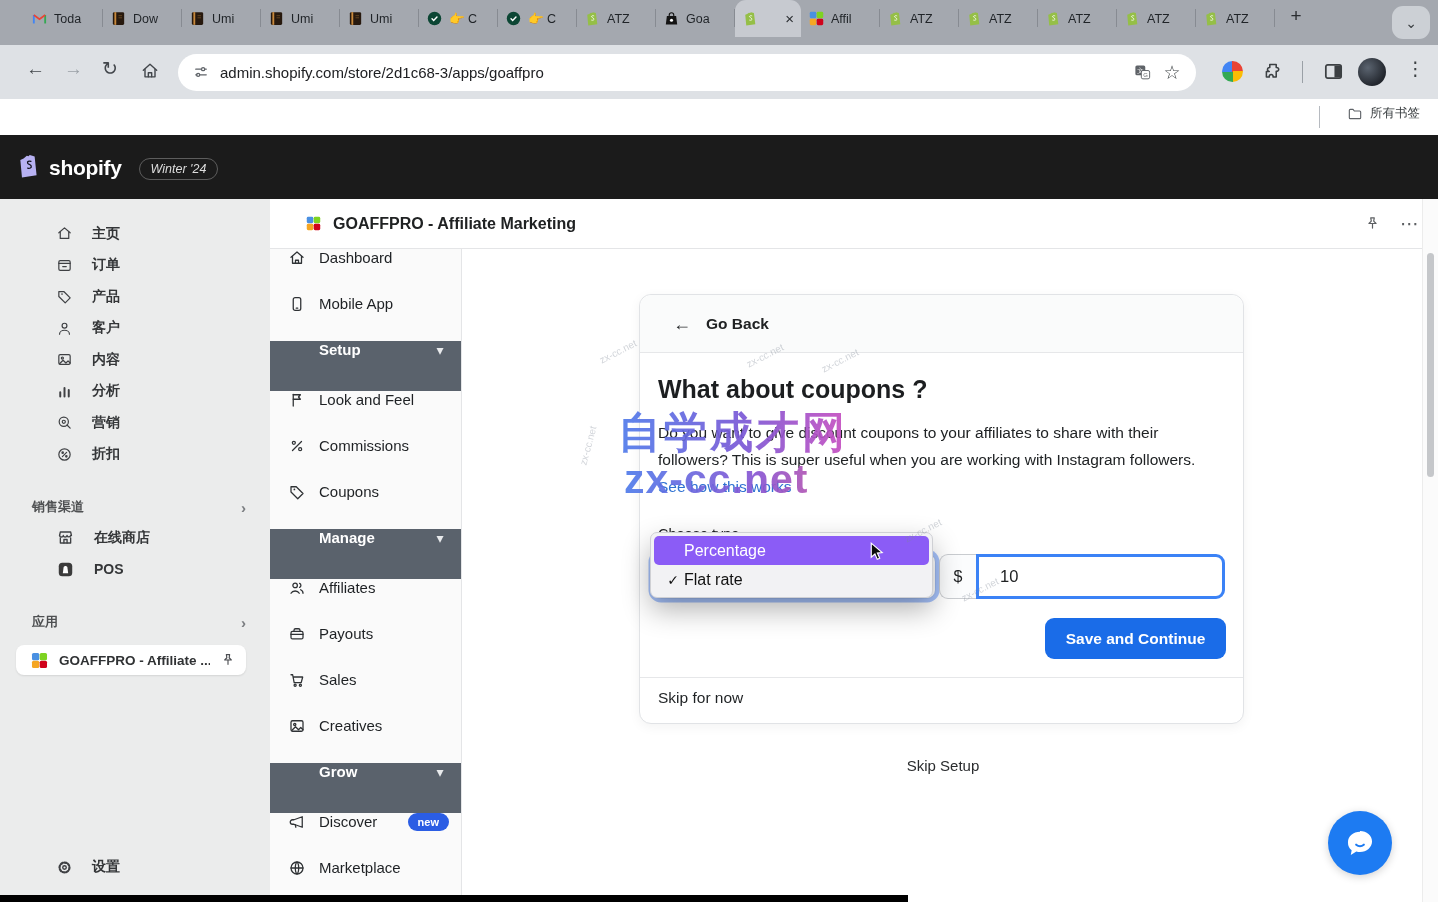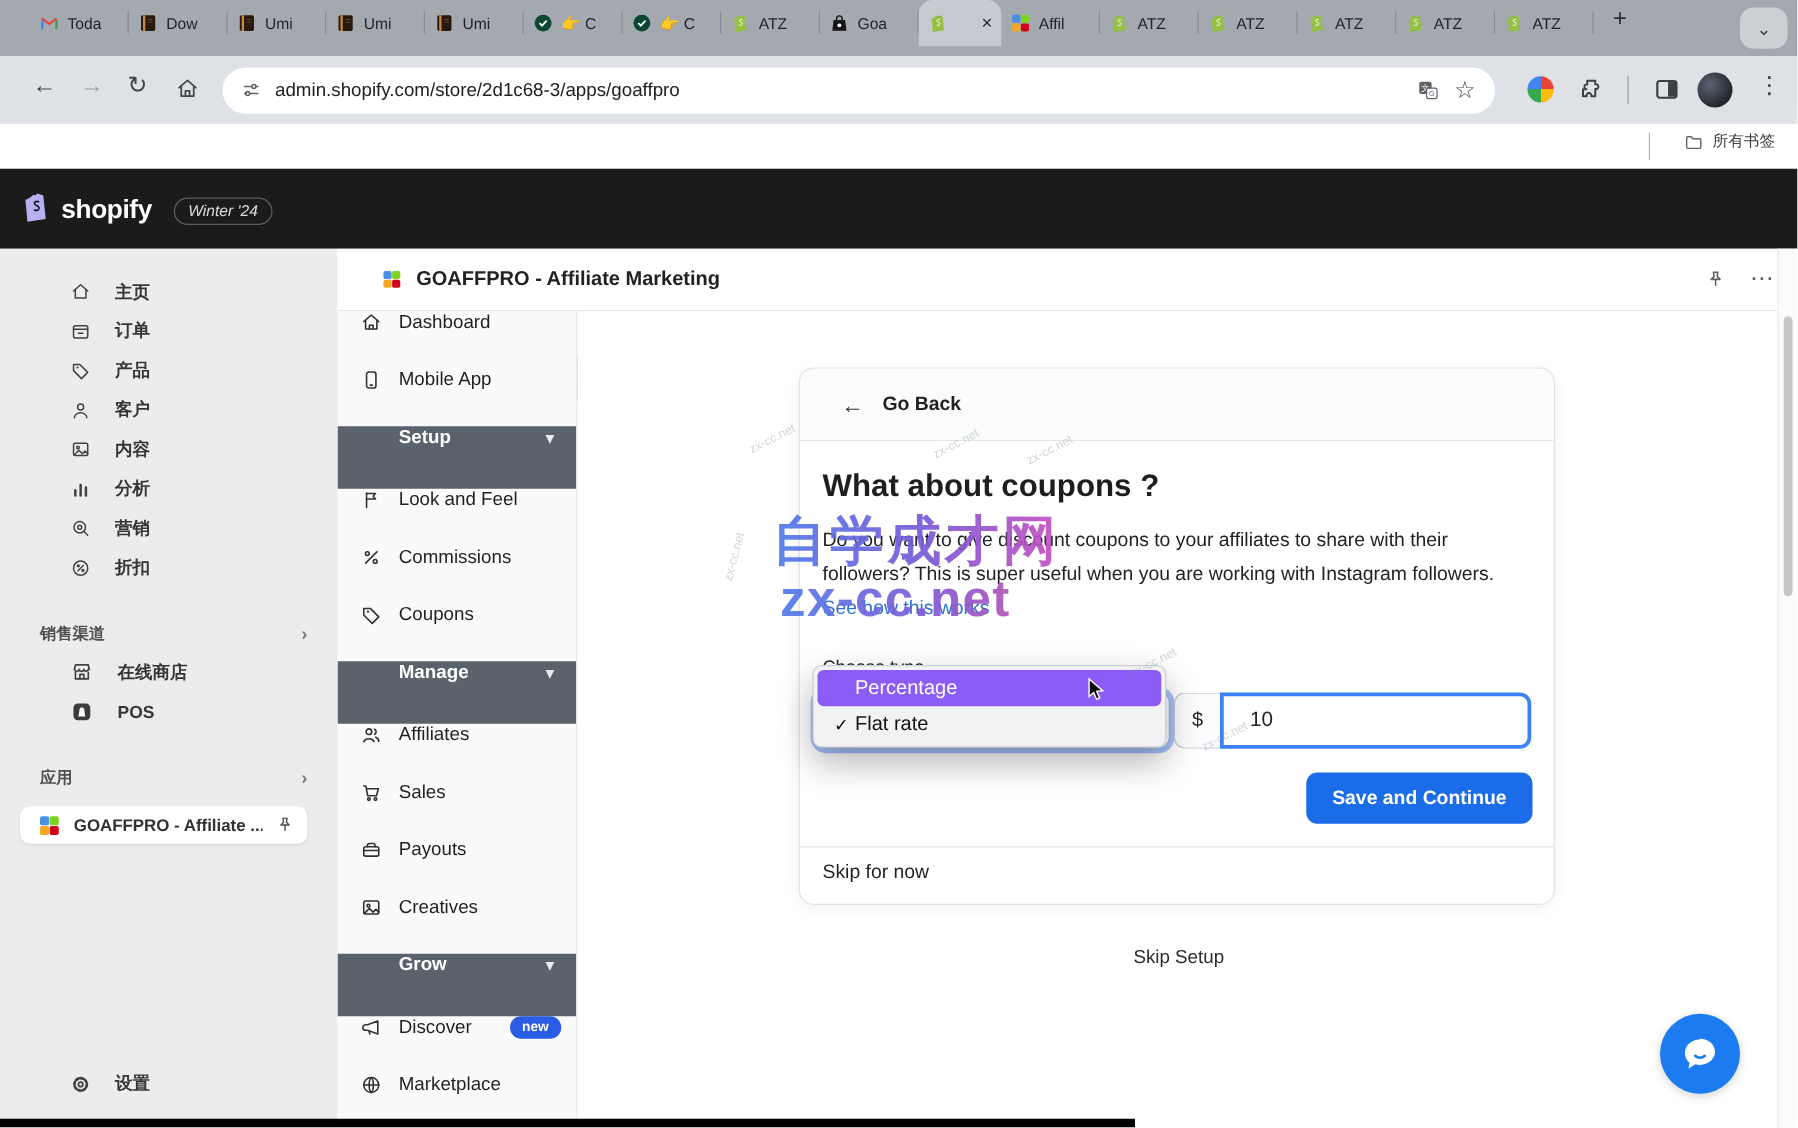--- a/index.html
+++ b/index.html
@@ -761,38 +761,38 @@
           <path d="M15.5 5.8a3 3 0 0 1 0 5.4M16.8 14.3a6 5 0 0 1 3.2 4.7"></path>
         </svg>
       </span>
       <span>Affiliates</span>
 
     </div>
 
     <div class="nav-row item">
       <span class="ic">
         <svg viewBox="0 0 24 24" fill="none" stroke="currentColor" stroke-width="1.7" stroke-linecap="round" stroke-linejoin="round">
+          <rect x="4" y="8.5" width="16" height="10" rx="2"></rect>
+          <path d="M8 8.5V7a2 2 0 0 1 2-2h4a2 2 0 0 1 2 2v1.5"></path>
+          <path d="M4 12.5h16"></path>
+        </svg>
+      </span>
+      <span>Payouts</span>
+
+    </div>
+
+    <div class="nav-row item">
+      <span class="ic">
+        <svg viewBox="0 0 24 24" fill="none" stroke="currentColor" stroke-width="1.7" stroke-linecap="round" stroke-linejoin="round">
           <path d="M4 5h2.2l2 10.5h9.4l2-7.5H7"></path>
           <circle cx="9.5" cy="19" r="1.4"></circle>
           <circle cx="16.5" cy="19" r="1.4"></circle>
         </svg>
       </span>
       <span>Sales</span>
-
-    </div>
-
-    <div class="nav-row item">
-      <span class="ic">
-        <svg viewBox="0 0 24 24" fill="none" stroke="currentColor" stroke-width="1.7" stroke-linecap="round" stroke-linejoin="round">
-          <rect x="4" y="8.5" width="16" height="10" rx="2"></rect>
-          <path d="M8 8.5V7a2 2 0 0 1 2-2h4a2 2 0 0 1 2 2v1.5"></path>
-          <path d="M4 12.5h16"></path>
-        </svg>
-      </span>
-      <span>Payouts</span>
 
     </div>
 
     <div class="nav-row item">
       <span class="ic">
         <svg viewBox="0 0 24 24" fill="none" stroke="currentColor" stroke-width="1.7" stroke-linecap="round" stroke-linejoin="round">
           <rect x="4" y="5" width="16" height="14" rx="2"></rect>
           <circle cx="9" cy="10" r="1.5"></circle>
           <path d="M5 18l5-5 4 4 3-3 3 3"></path>
         </svg>

